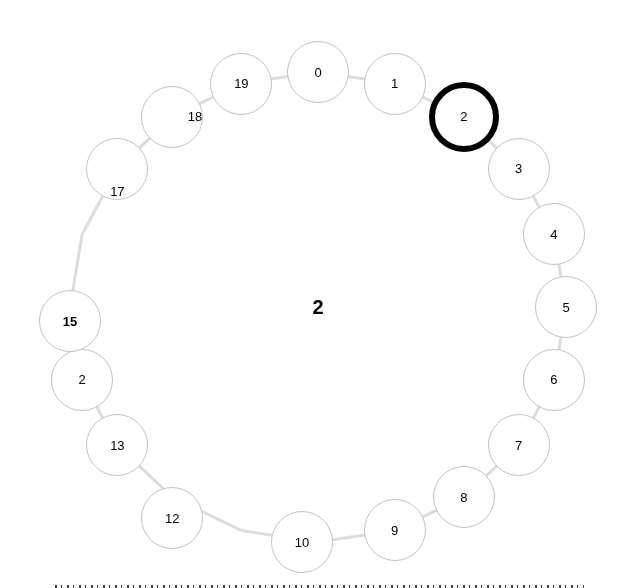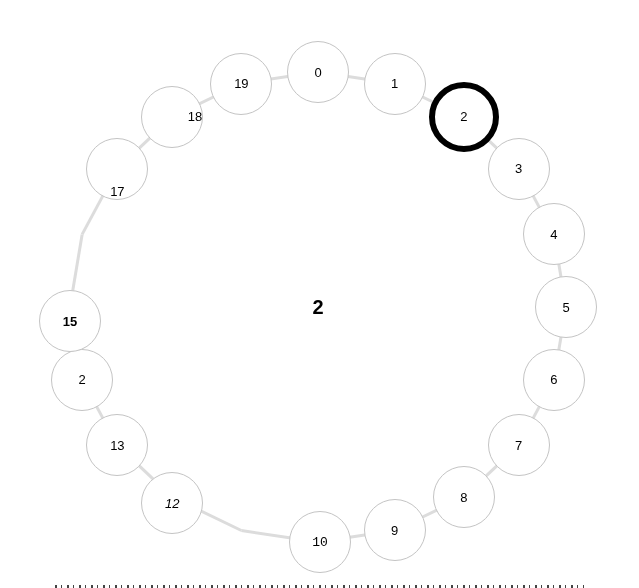--- a/index.html
+++ b/index.html
@@ -113,24 +113,24 @@
     </div>
     <div class="node" style="left: 518.636px; top: 445.13px;">
       <span>7</span>
     </div>
     <div class="node" style="left: 463.771px; top: 497.119px;">
       <span>8</span>
     </div>
     <div class="node" style="left: 394.636px; top: 530.498px;">
       <span>9</span>
     </div>
-    <div class="node" style="left: 320px; top: 542px; font-family: Liberation Mono, monospace;">
+    <div class="node" style="left: 302px; top: 542px;">
       <span>10</span>
     </div>
-    <div class="node" style="left: 172.229px; top: 503px; font-style: italic;">
+    <div class="node" style="left: 172.229px; top: 518px;">
       <span>12</span>
     </div>
     <div class="node" style="left: 117.364px; top: 445.13px;">
       <span>13</span>
     </div>
     <div class="node" style="left: 82.138px; top: 379.619px;">
       <span>2</span>
     </div>
     <div class="node" style="left: 70px; top: 321px; font-weight: bold;">
       <span>15</span>

